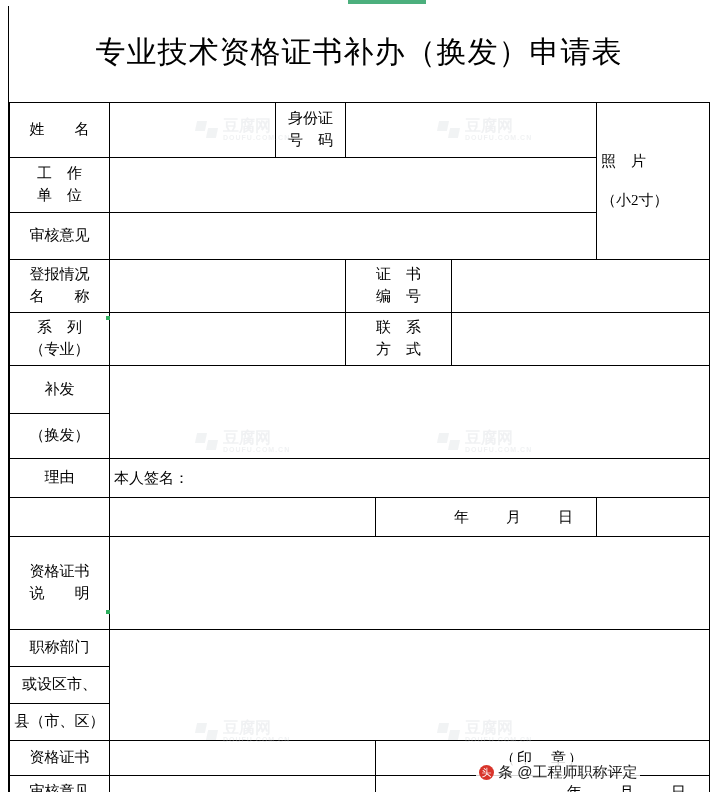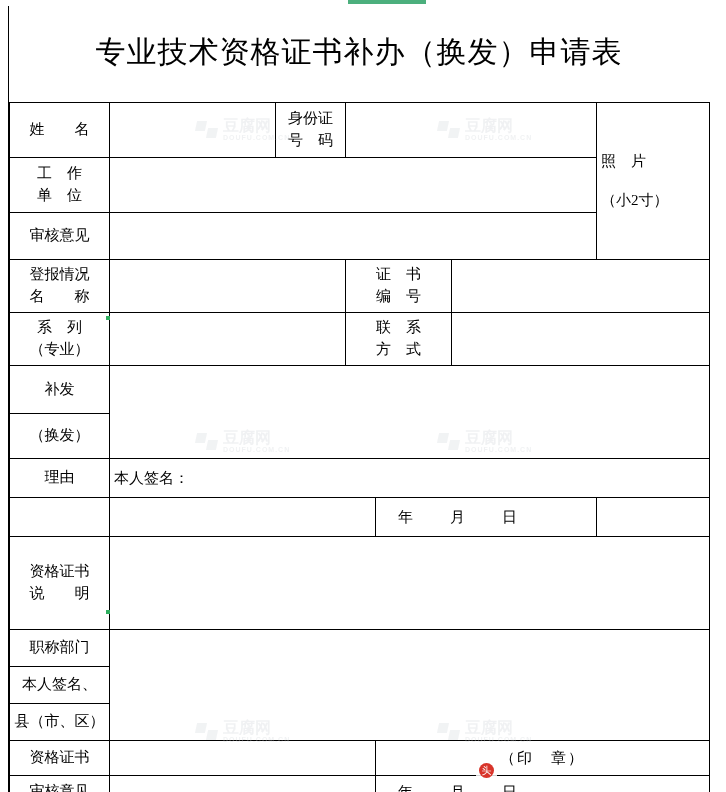--- a/index.html
+++ b/index.html
@@ -91,21 +91,21 @@
     text-align: left;
     line-height: 2.6;
     font-size: 16px;
   }
   .photo-cell .sub { font-size: 15px; font-family: Liberation Serif, serif; }
   .sign-label {
     text-align: left;
     font-size: 16px;
   }
   .ymd {
-    text-align: left;
+    text-align: right;
     font-size: 15px;
     letter-spacing: 1px;
   }
   .ymd span { display: inline-block; padding: 0 18px; }
   .seal {
     text-align: center;
     font-size: 15px;
     letter-spacing: 2px;
     margin-top: 48px;
   }
@@ -273,21 +273,21 @@
         <td class="lbl" style="height:92px">资格证书
 说　　明</td>
         <td class="cell-empty" colspan="6"></td>
       </tr>
 
       <tr>
         <td class="lbl" style="height:36px">职称部门</td>
         <td class="cell-empty" colspan="6" rowspan="3"></td>
       </tr>
       <tr>
-        <td class="lbl" style="height:36px">本人签名、</td>
+        <td class="lbl" style="height:36px">或设区市、</td>
       </tr>
       <tr>
         <td class="lbl" style="height:36px">县（市、区）</td>
       </tr>
       <tr>
         <td class="lbl" style="height:34px">资格证书</td>
         <td class="cell-empty" colspan="3"></td>
         <td class="seal" colspan="3">（印　章）</td>
       </tr>
       <tr>
@@ -341,15 +341,16 @@
   <div class="wm" style="left:438px; top:714px;">
     <span class="glyph"></span>
     <span class="txt">
       <span class="t1">豆腐网</span>
       <span class="t2">DOUFU.COM.CN</span>
     </span>
   </div>
 
   <div id="source-tag">
     <span class="badge">头</span>
+    <span>条 @工程师职称评定</span>
   </div>
 
 </div>
 
 </body></html>

